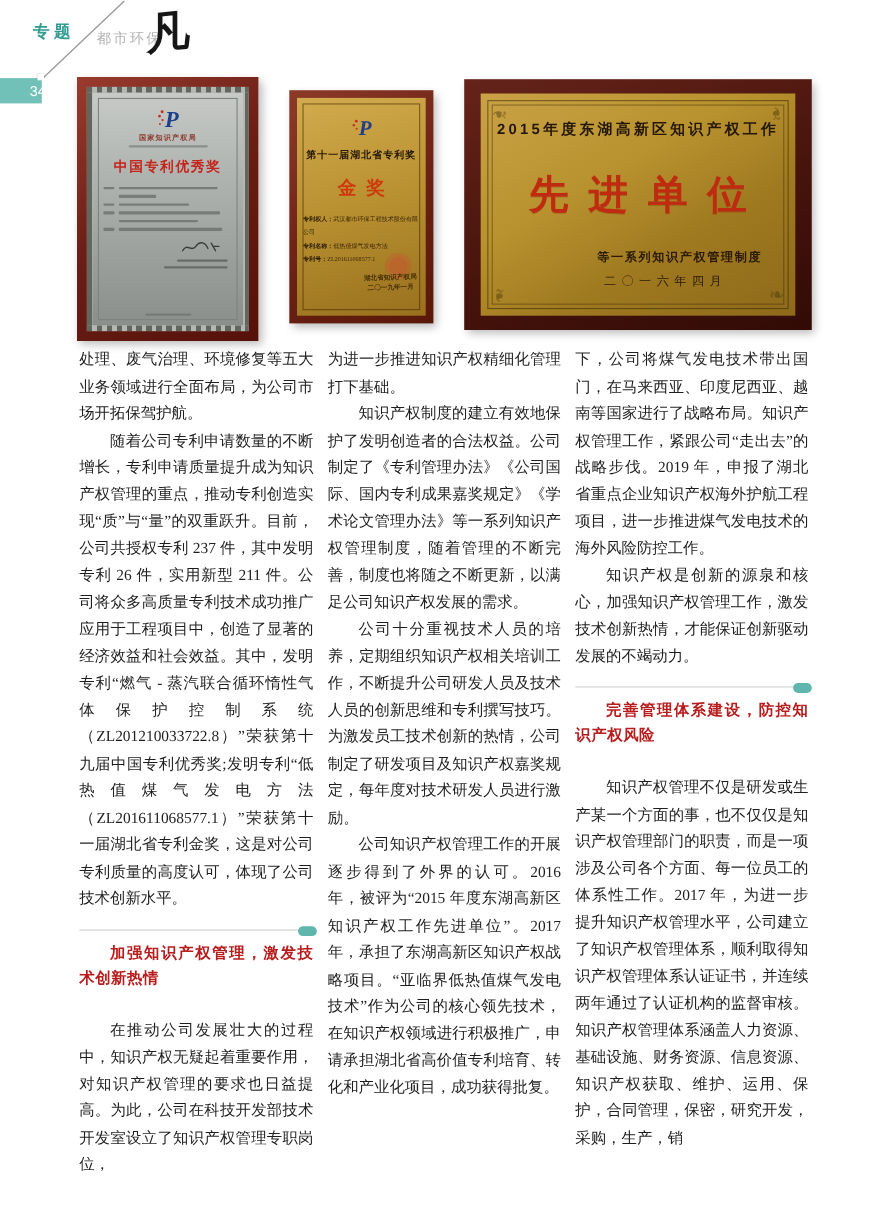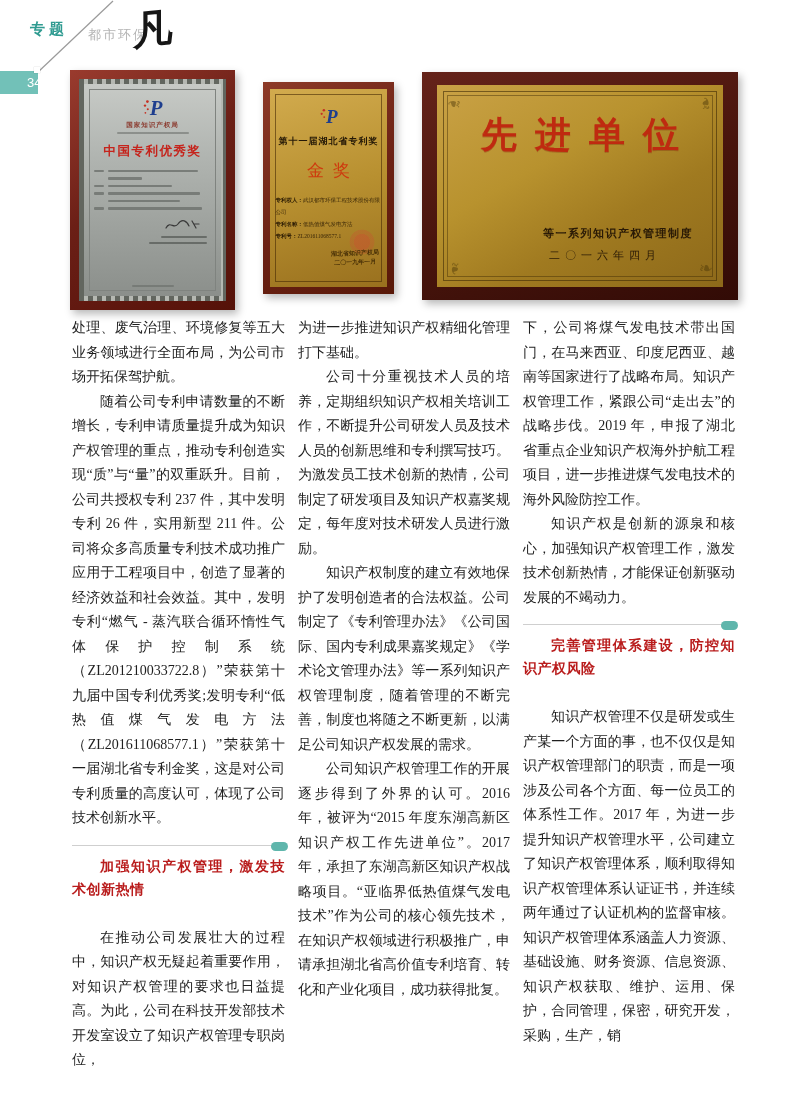--- a/index.html
+++ b/index.html
@@ -60,21 +60,21 @@
 
   
   .p2{left:263px;top:82px;width:131px;height:212px;
       background:linear-gradient(145deg,#8d3a28,#6b2114 55%,#581808);padding:7px;box-sizing:border-box;}
   .p2-plate{width:100%;height:100%;position:relative;box-sizing:border-box;
       background:linear-gradient(165deg,#d2ab4e,#b89030 50%,#99701e);
       display:flex;flex-direction:column;align-items:center;}
   .p2-innerline{position:absolute;inset:5px;border:1px solid rgba(70,42,4,.6);pointer-events:none;}
   .p2 .plogo{margin-top:16px;width:22px;height:22px;}
   .p2-title{font-weight:bold;font-size:9px;letter-spacing:1px;color:#241806;margin-top:8px;white-space:nowrap;}
-  .p2-award{font-weight:normal;font-size:17px;letter-spacing:9px;text-indent:9px;color:#ce3a0e;margin-top:11px;}
+  .p2-award{font-weight:bold;font-size:17px;letter-spacing:9px;text-indent:9px;color:#ce3a0e;margin-top:11px;}
   .p2-fields{width:106px;margin-top:12px;font-size:5.5px;line-height:12px;color:#3a2708;text-align:left;}
   .p2-fields b{font-weight:bold;color:#2c1c04;}
   .p2-issuer{position:absolute;right:8px;bottom:20px;font-size:6px;line-height:9px;
       color:#472f06;text-align:center;transform:rotate(-2deg);font-weight:bold;}
   .p2-seal{position:absolute;right:10px;bottom:30px;width:30px;height:30px;border-radius:50%;
       background:radial-gradient(circle,rgba(205,75,48,.5) 0 38%,rgba(205,75,48,.28) 39% 57%,transparent 60%);}
 
   
   .p3{left:422px;top:72px;width:316px;height:228px;
       background:linear-gradient(160deg,#65231a,#47140c 55%,#320b06);padding:13px 15px;box-sizing:border-box;}
@@ -200,40 +200,41 @@
 </div>
 
 <div class="abs plaque p3">
   <div class="p3-plate">
     <div class="p3-line1"></div>
     <div class="p3-line2"></div>
     <span class="flourish fl-tl">❧</span>
     <span class="flourish fl-tr">❧</span>
     <span class="flourish fl-bl">❧</span>
     <span class="flourish fl-br">❧</span>
+    <div class="p3-title">2015年度东湖高新区知识产权工作</div>
     <div class="p3-award">先进单位</div>
     <div class="p3-issuer">等一系列知识产权管理制度</div>
     <div class="p3-date">二〇一六年四月</div>
   </div>
 </div>
 
 <div class="col col-1">
   <p class="cont">处理、废气治理、环境修复等五大业务领域进行全面布局，为公司市场开拓保驾护航。</p>
   <p>随着公司专利申请数量的不断增长，专利申请质量提升成为知识产权管理的重点，推动专利创造实现“质”与“量”的双重跃升。目前，公司共授权专利 237 件，其中发明专利 26 件，实用新型 211 件。公司将众多高质量专利技术成功推广应用于工程项目中，创造了显著的经济效益和社会效益。其中，发明专利“燃气 - 蒸汽联合循环惰性气体保护控制系统（ZL201210033722.8）”荣获第十九届中国专利优秀奖;发明专利“低热值煤气发电方法（ZL201611068577.1）”荣获第十一届湖北省专利金奖，这是对公司专利质量的高度认可，体现了公司技术创新水平。</p>
   <div class="rule">
       <span class="pill"></span>
     </div>
   <h3 class="col-heading">加强知识产权管理，激发技术创新热情</h3>
   <p>在推动公司发展壮大的过程中，知识产权无疑起着重要作用，对知识产权管理的要求也日益提高。为此，公司在科技开发部技术开发室设立了知识产权管理专职岗位，</p>
 </div>
 
 <div class="col col-2">
   <p class="cont">为进一步推进知识产权精细化管理打下基础。</p>
+  <p>知识产权制度的建立有效地保护了发明创造者的合法权益。公司制定了《专利管理办法》《公司国际、国内专利成果嘉奖规定》《学术论文管理办法》等一系列知识产权管理制度，随着管理的不断完善，制度也将随之不断更新，以满足公司知识产权发展的需求。</p>
   <p>公司十分重视技术人员的培养，定期组织知识产权相关培训工作，不断提升公司研发人员及技术人员的创新思维和专利撰写技巧。为激发员工技术创新的热情，公司制定了研发项目及知识产权嘉奖规定，每年度对技术研发人员进行激励。</p>
-  <p>知识产权制度的建立有效地保护了发明创造者的合法权益。公司制定了《专利管理办法》《公司国际、国内专利成果嘉奖规定》《学术论文管理办法》等一系列知识产权管理制度，随着管理的不断完善，制度也将随之不断更新，以满足公司知识产权发展的需求。</p>
   <p>公司知识产权管理工作的开展逐步得到了外界的认可。2016 年，被评为“2015 年度东湖高新区知识产权工作先进单位”。2017 年，承担了东湖高新区知识产权战略项目。“亚临界低热值煤气发电技术”作为公司的核心领先技术，在知识产权领域进行积极推广，申请承担湖北省高价值专利培育、转化和产业化项目，成功获得批复。</p>
 </div>
 
 <div class="col col-3">
   <p class="cont">下，公司将煤气发电技术带出国门，在马来西亚、印度尼西亚、越南等国家进行了战略布局。知识产权管理工作，紧跟公司“走出去”的战略步伐。2019 年，申报了湖北省重点企业知识产权海外护航工程项目，进一步推进煤气发电技术的海外风险防控工作。</p>
   <p>知识产权是创新的源泉和核心，加强知识产权管理工作，激发技术创新热情，才能保证创新驱动发展的不竭动力。</p>
   <div class="rule">
       <span class="pill"></span>
     </div>
   <h3 class="col-heading">完善管理体系建设，防控知识产权风险</h3>

